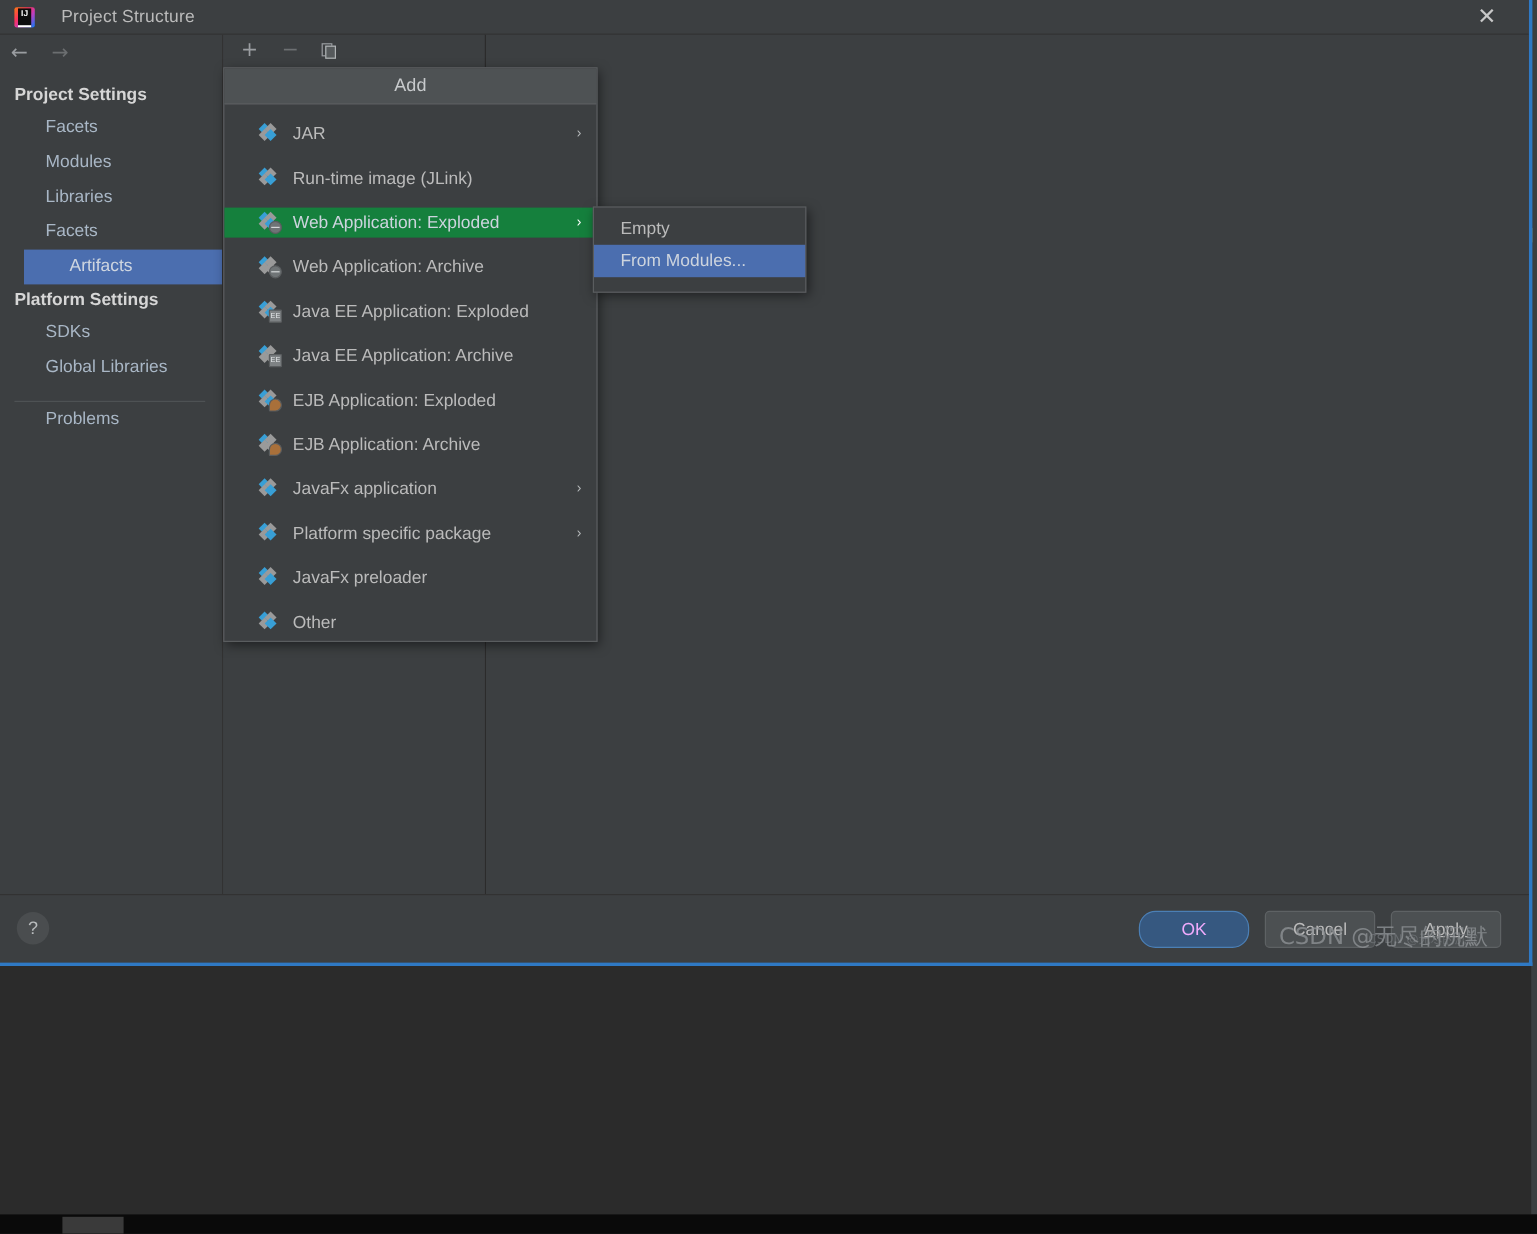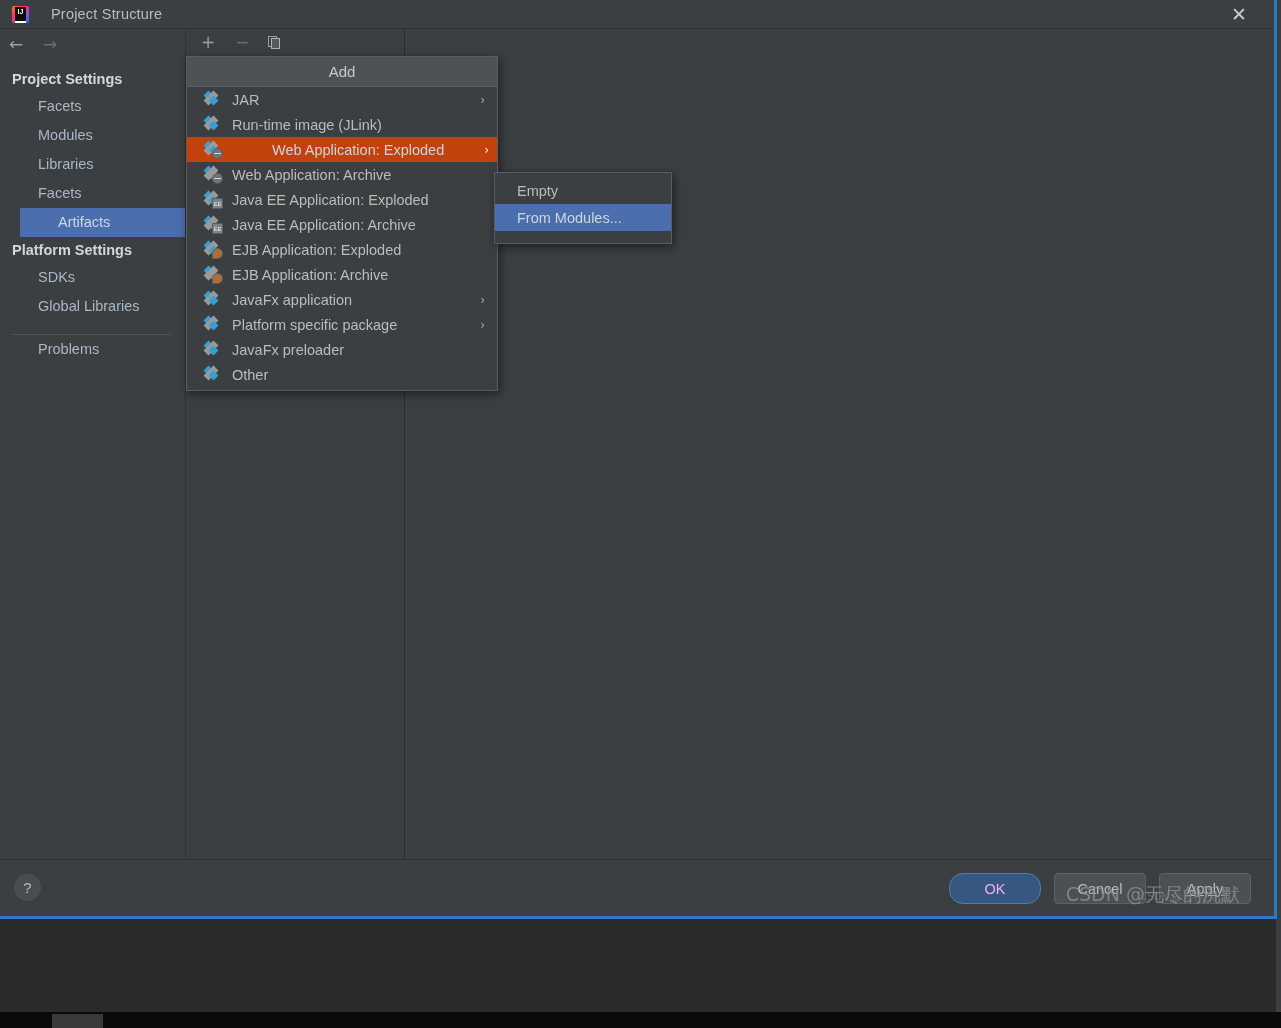--- a/index.html
+++ b/index.html
@@ -32,21 +32,21 @@
     background: #0a0a0a;
   }
   #taskbar-item {
     position: absolute; left: 52px; top: 2px; width: 51px; height: 14px;
     background: #3a3a3a;
   }
 
   
   #dialog {
     position: absolute; left: 0; top: 0;
-    width: 1277px; height: 919px;
+    width: 1277px; height: 805px;
     background: #3c3f41;
     border-right: 3px solid #2f79c4;
     border-bottom: 3px solid #2f79c4;
     display: flex; flex-direction: column;
   }
 
   
   #titlebar {
     height: 28px; min-height: 28px;
     background: #3c3f41;
@@ -174,25 +174,25 @@
   #add-menu-header {
     height: 30px;
     background: #4e5254;
     color: #c7cacc; font-size: 15px;
     display: flex; align-items: center; justify-content: center;
     border-bottom: 1px solid #5a5d5f;
   }
   .menu-item {
     height: 25px;
     display: flex; align-items: center;
-    padding-left: 17px; padding-right: 12px;
+    padding-left: 29px; padding-right: 12px;
     color: #bbbbbb; font-size: 14.5px;
-    cursor: pointer; position: relative;
-  }
-  .menu-item.highlight { background: #c2410c; color: #cdd4de; gap: 40px; }
+    cursor: pointer; position: relative; margin-top: 12px;
+  }
+  .menu-item.highlight { background: #15803d; color: #cdd4de; }
   .menu-label { flex: 1; white-space: nowrap; }
   .menu-arrow {
     color: #b6b9bb; font-size: 13px; font-family: "DejaVu Sans", sans-serif;
     transform: scaleX(.85);
   }
   .menu-item.highlight .menu-arrow { color: #ffffff; }
 
   
   .art-icon {
     width: 17px; height: 15px; position: relative;

